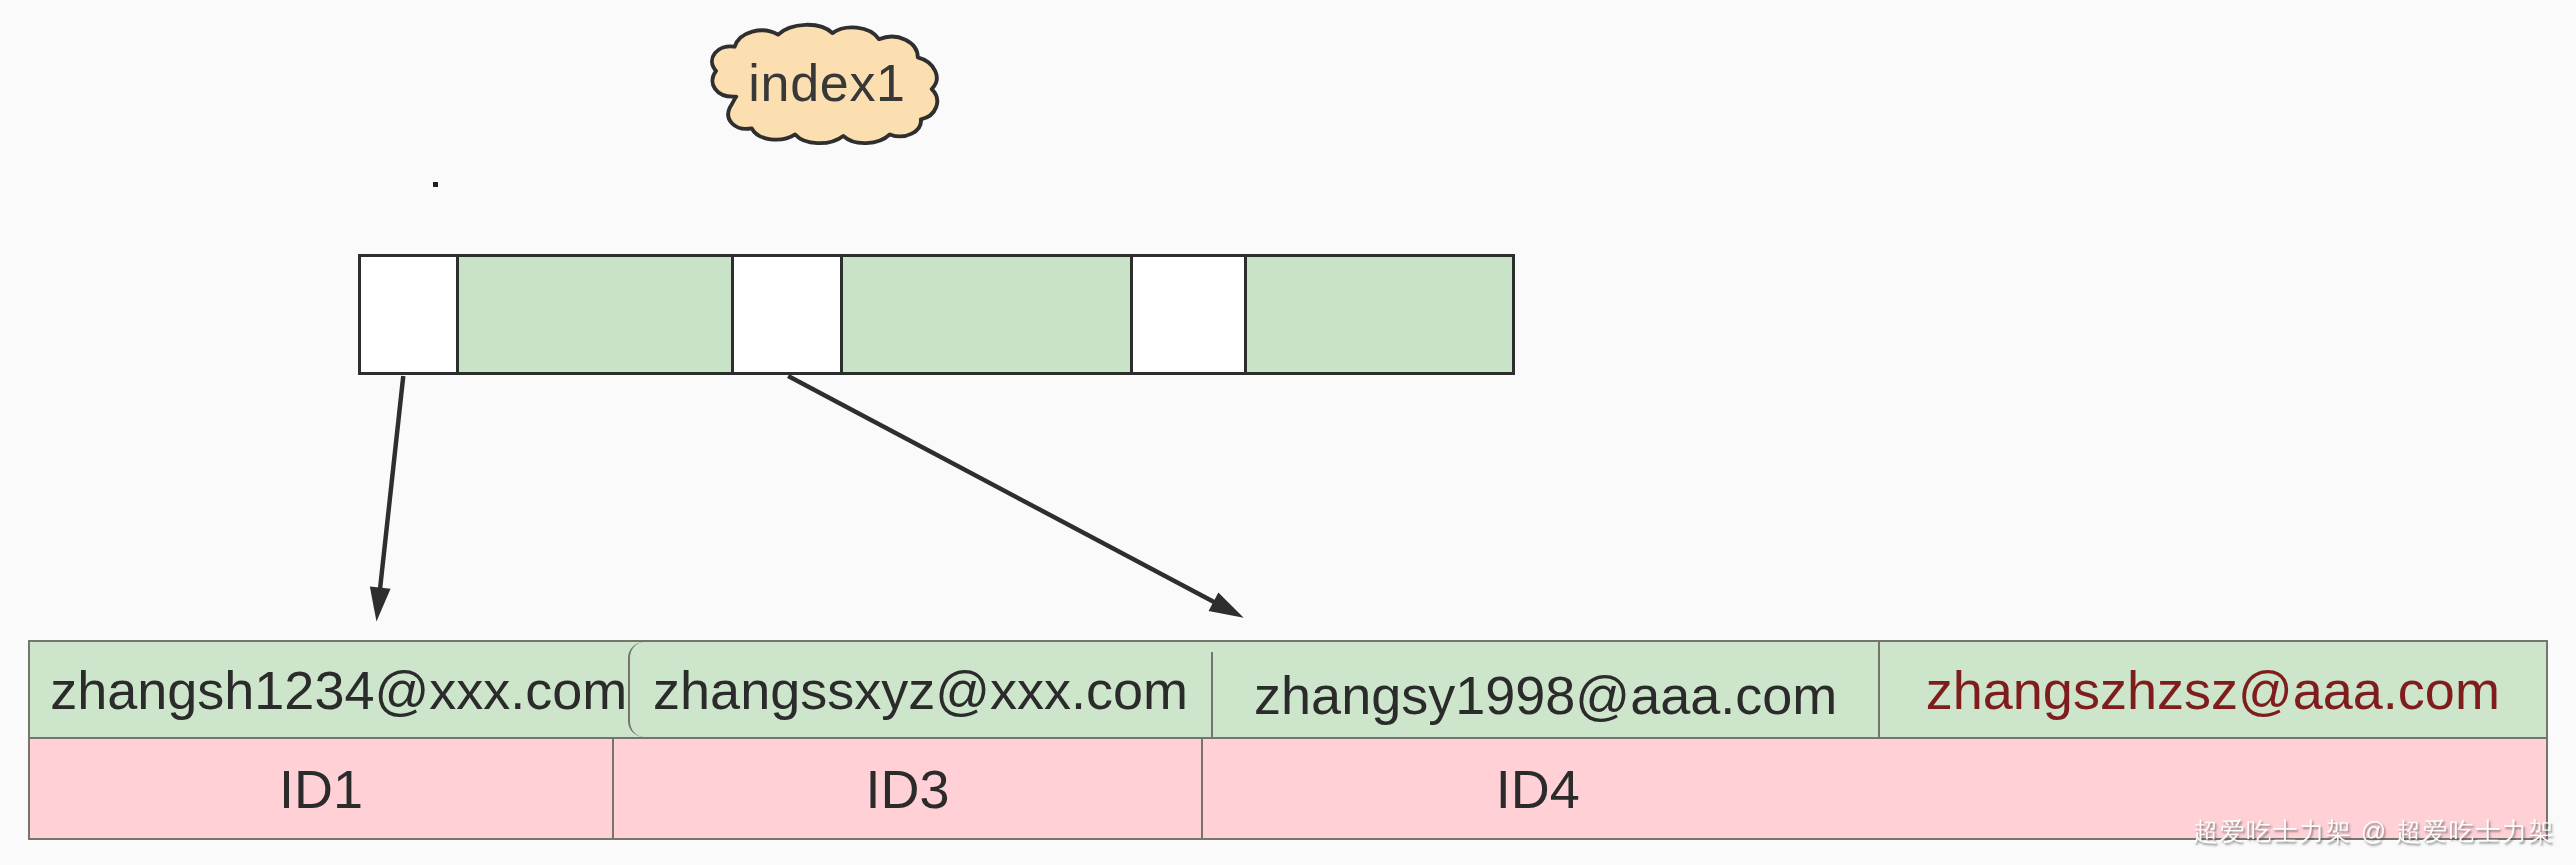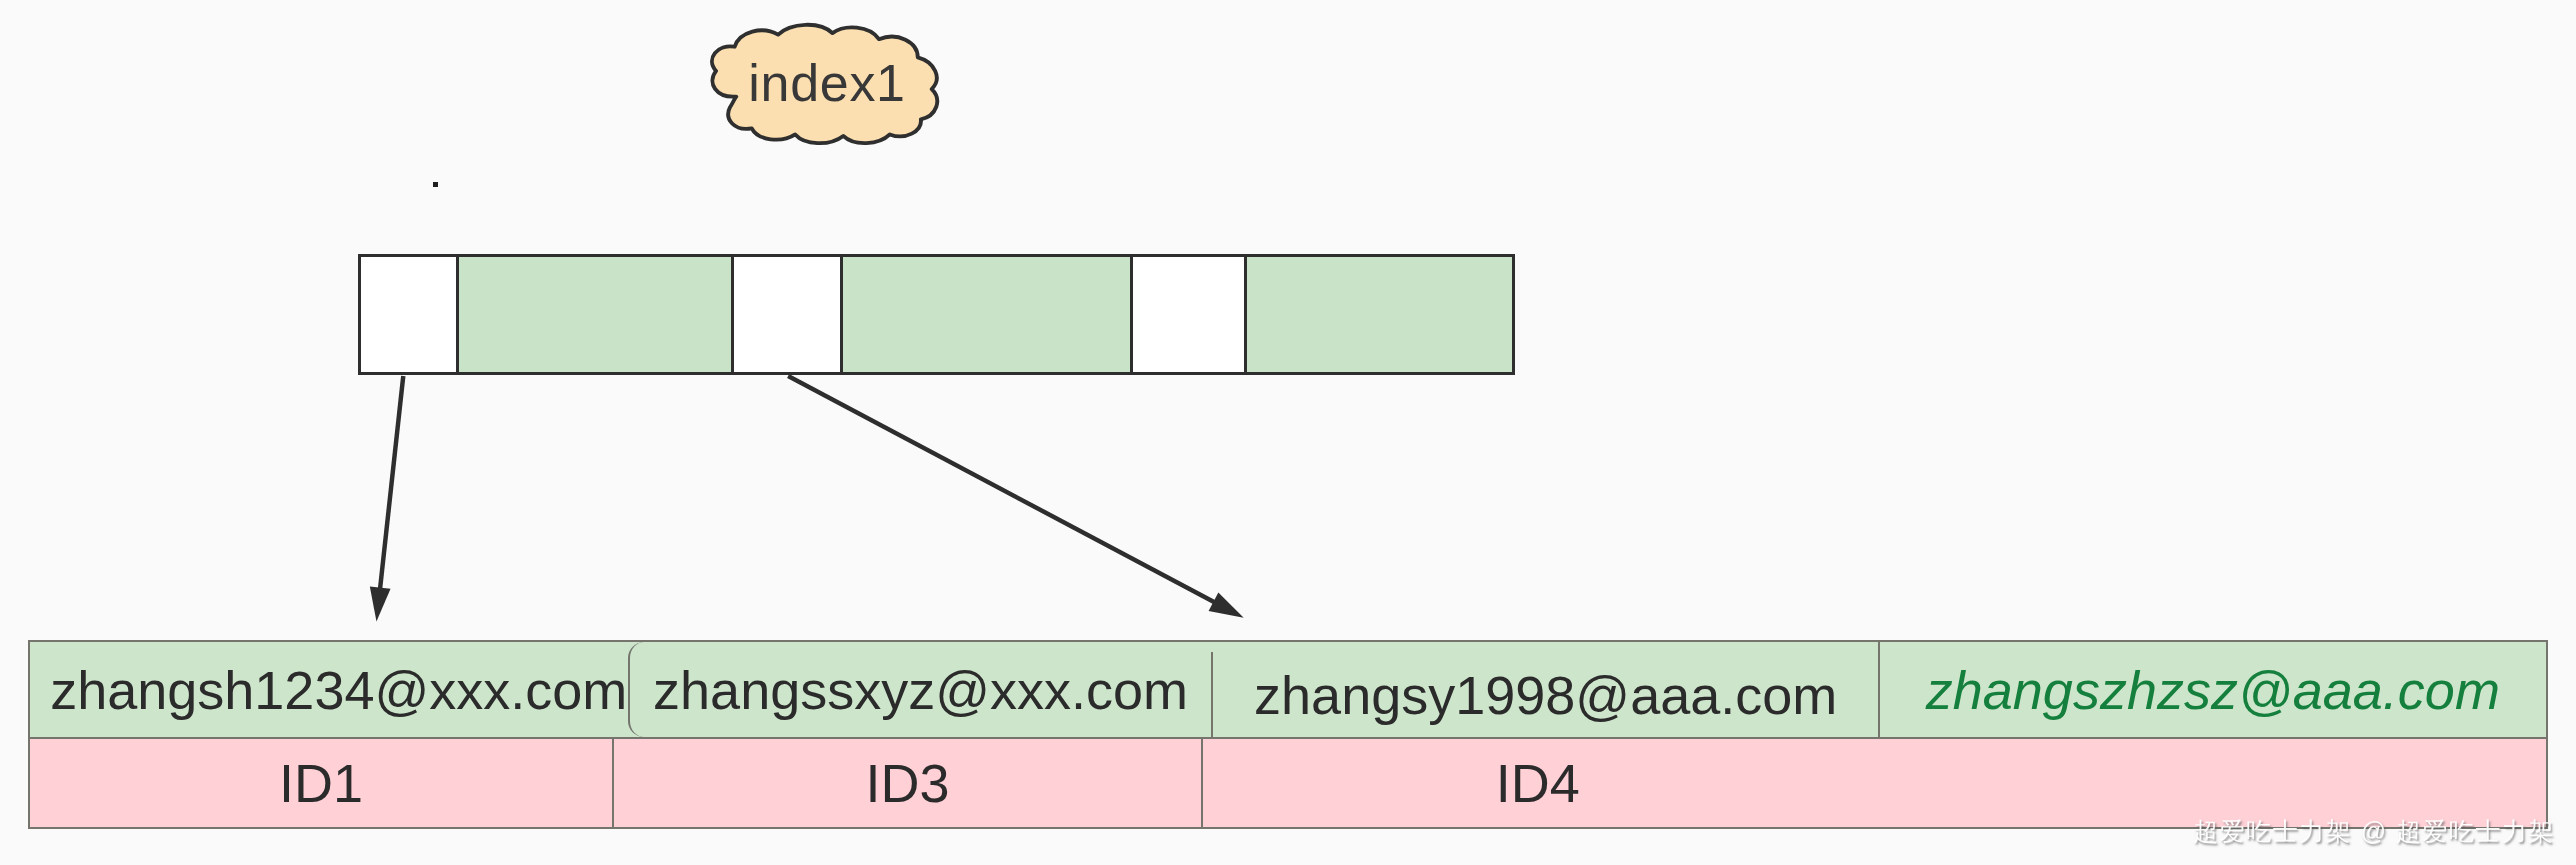--- a/index.html
+++ b/index.html
@@ -50,21 +50,21 @@
 
   
   .records-table {
     position: absolute; left: 27.6px; top: 640px;
     width: 2520px;
     box-sizing: border-box;
     border: 2.2px solid #75756e;
   }
   .t-row { display: grid; }
   .t-row.email-row { height: 95px; border-bottom: 2.2px solid #75756e; padding-left: 20px; }
-  .t-row.id-row { height: 88px; }
+  .t-row.id-row { height: 99px; }
   .cell {
     display: flex; align-items: center; justify-content: center;
     font-size: 54px;
     box-sizing: border-box;
     white-space: nowrap;
     overflow: hidden;
   }
   .cell + .cell { border-left: 2.2px solid #75756e; }
 
   
@@ -121,21 +121,21 @@
       <line x1="1058" y1="505" x2="1636.43876300546" y2="812.1774476744681" stroke="#2e2e2e" stroke-width="6"></line>
       <polygon points="1670,830 1622.8070359393082,820.7899976565551 1635.939442916016,796.0606651342624" fill="#2e2e2e"></polygon>
     </g>
   </svg>
 
 <div class="records-table" style="border-color: rgb(117, 117, 110);">
   <div class="t-row email-row" style="grid-template-columns: 784fr 791fr 904fr 905fr; background: rgb(205, 229, 203); border-color: rgb(117, 117, 110);">
       <div class="cell" style="color: rgb(43, 43, 43); border-left-color: rgb(117, 117, 110);">zhangsh1234@xxx.com</div>
       <div class="cell" style="color: rgb(43, 43, 43); border-left-color: rgb(117, 117, 110); border-radius: 16px;">zhangssxyz@xxx.com</div>
       <div class="cell" style="color: rgb(43, 43, 43); border-left-color: rgb(117, 117, 110); margin-top: 10px;">zhangsy1998@aaa.com</div>
-      <div class="cell" style="color: #15803d; border-left-color: rgb(117, 117, 110); font-style: italic;">zhangszhzsz@aaa.com</div>
+      <div class="cell" style="color: #7f1d1d; border-left-color: rgb(117, 117, 110);">zhangszhzsz@aaa.com</div>
     </div>
   <div class="t-row id-row" style="grid-template-columns: 784fr 791fr 904fr 905fr; background: rgb(255, 208, 214); border-color: rgb(117, 117, 110);">
       <div class="cell" style="color: rgb(43, 43, 43); border-left-color: rgb(117, 117, 110);">ID1</div>
       <div class="cell" style="color: rgb(43, 43, 43); border-left-color: rgb(117, 117, 110);">ID3</div>
       <div class="cell" style="color: rgb(43, 43, 43); border-left-color: rgb(117, 117, 110);">ID4</div>
     </div>
 </div>
 
 <div class="watermark">超爱吃士力架 @ 超爱吃士力架</div>
 

